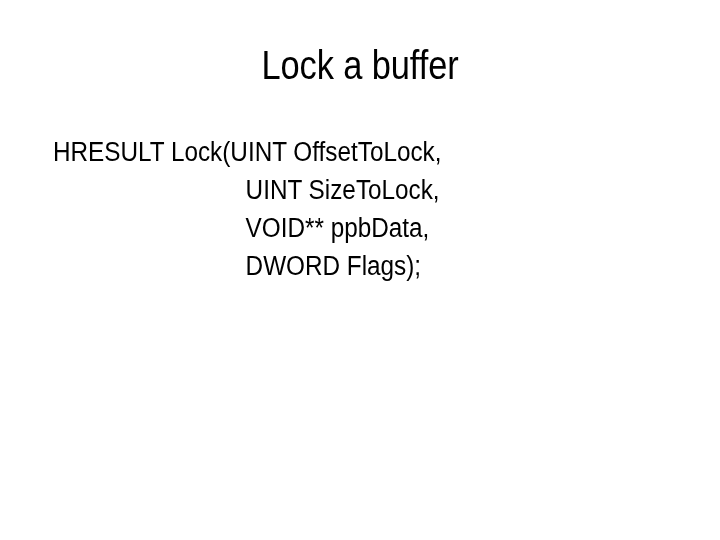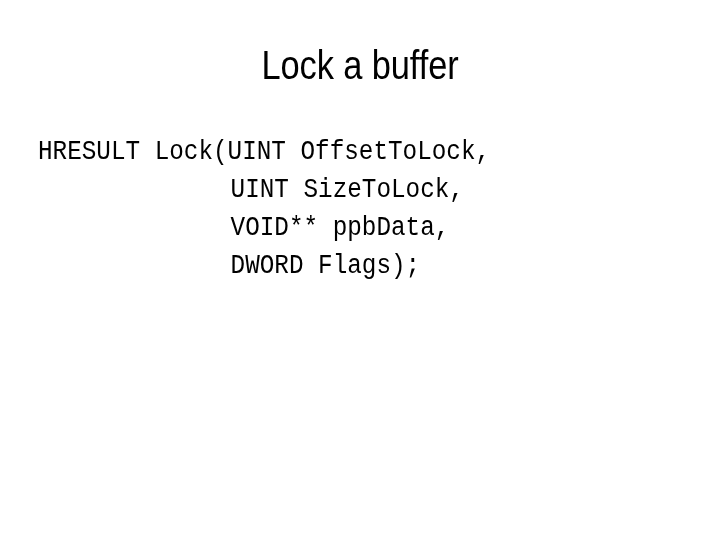--- a/index.html
+++ b/index.html
@@ -34,24 +34,23 @@
     font-weight: 400;
     letter-spacing: -0.1px;
     color: #000000;
     white-space: pre;
     transform: scaleX(0.86);
     transform-origin: 50% 50%;
   }
   
   .body-block {
     position: absolute;
-    left: 38px;
+    left: 53px;
     top: 133px;
     width: 660px;
-    font-family: Liberation Mono, monospace;
   }
   .code-line {
     font-size: 27px;
     line-height: 38px;
     font-weight: 400;
     color: #000000;
     white-space: pre;
     transform: scaleX(0.9);
     transform-origin: 0 50%;
   }

